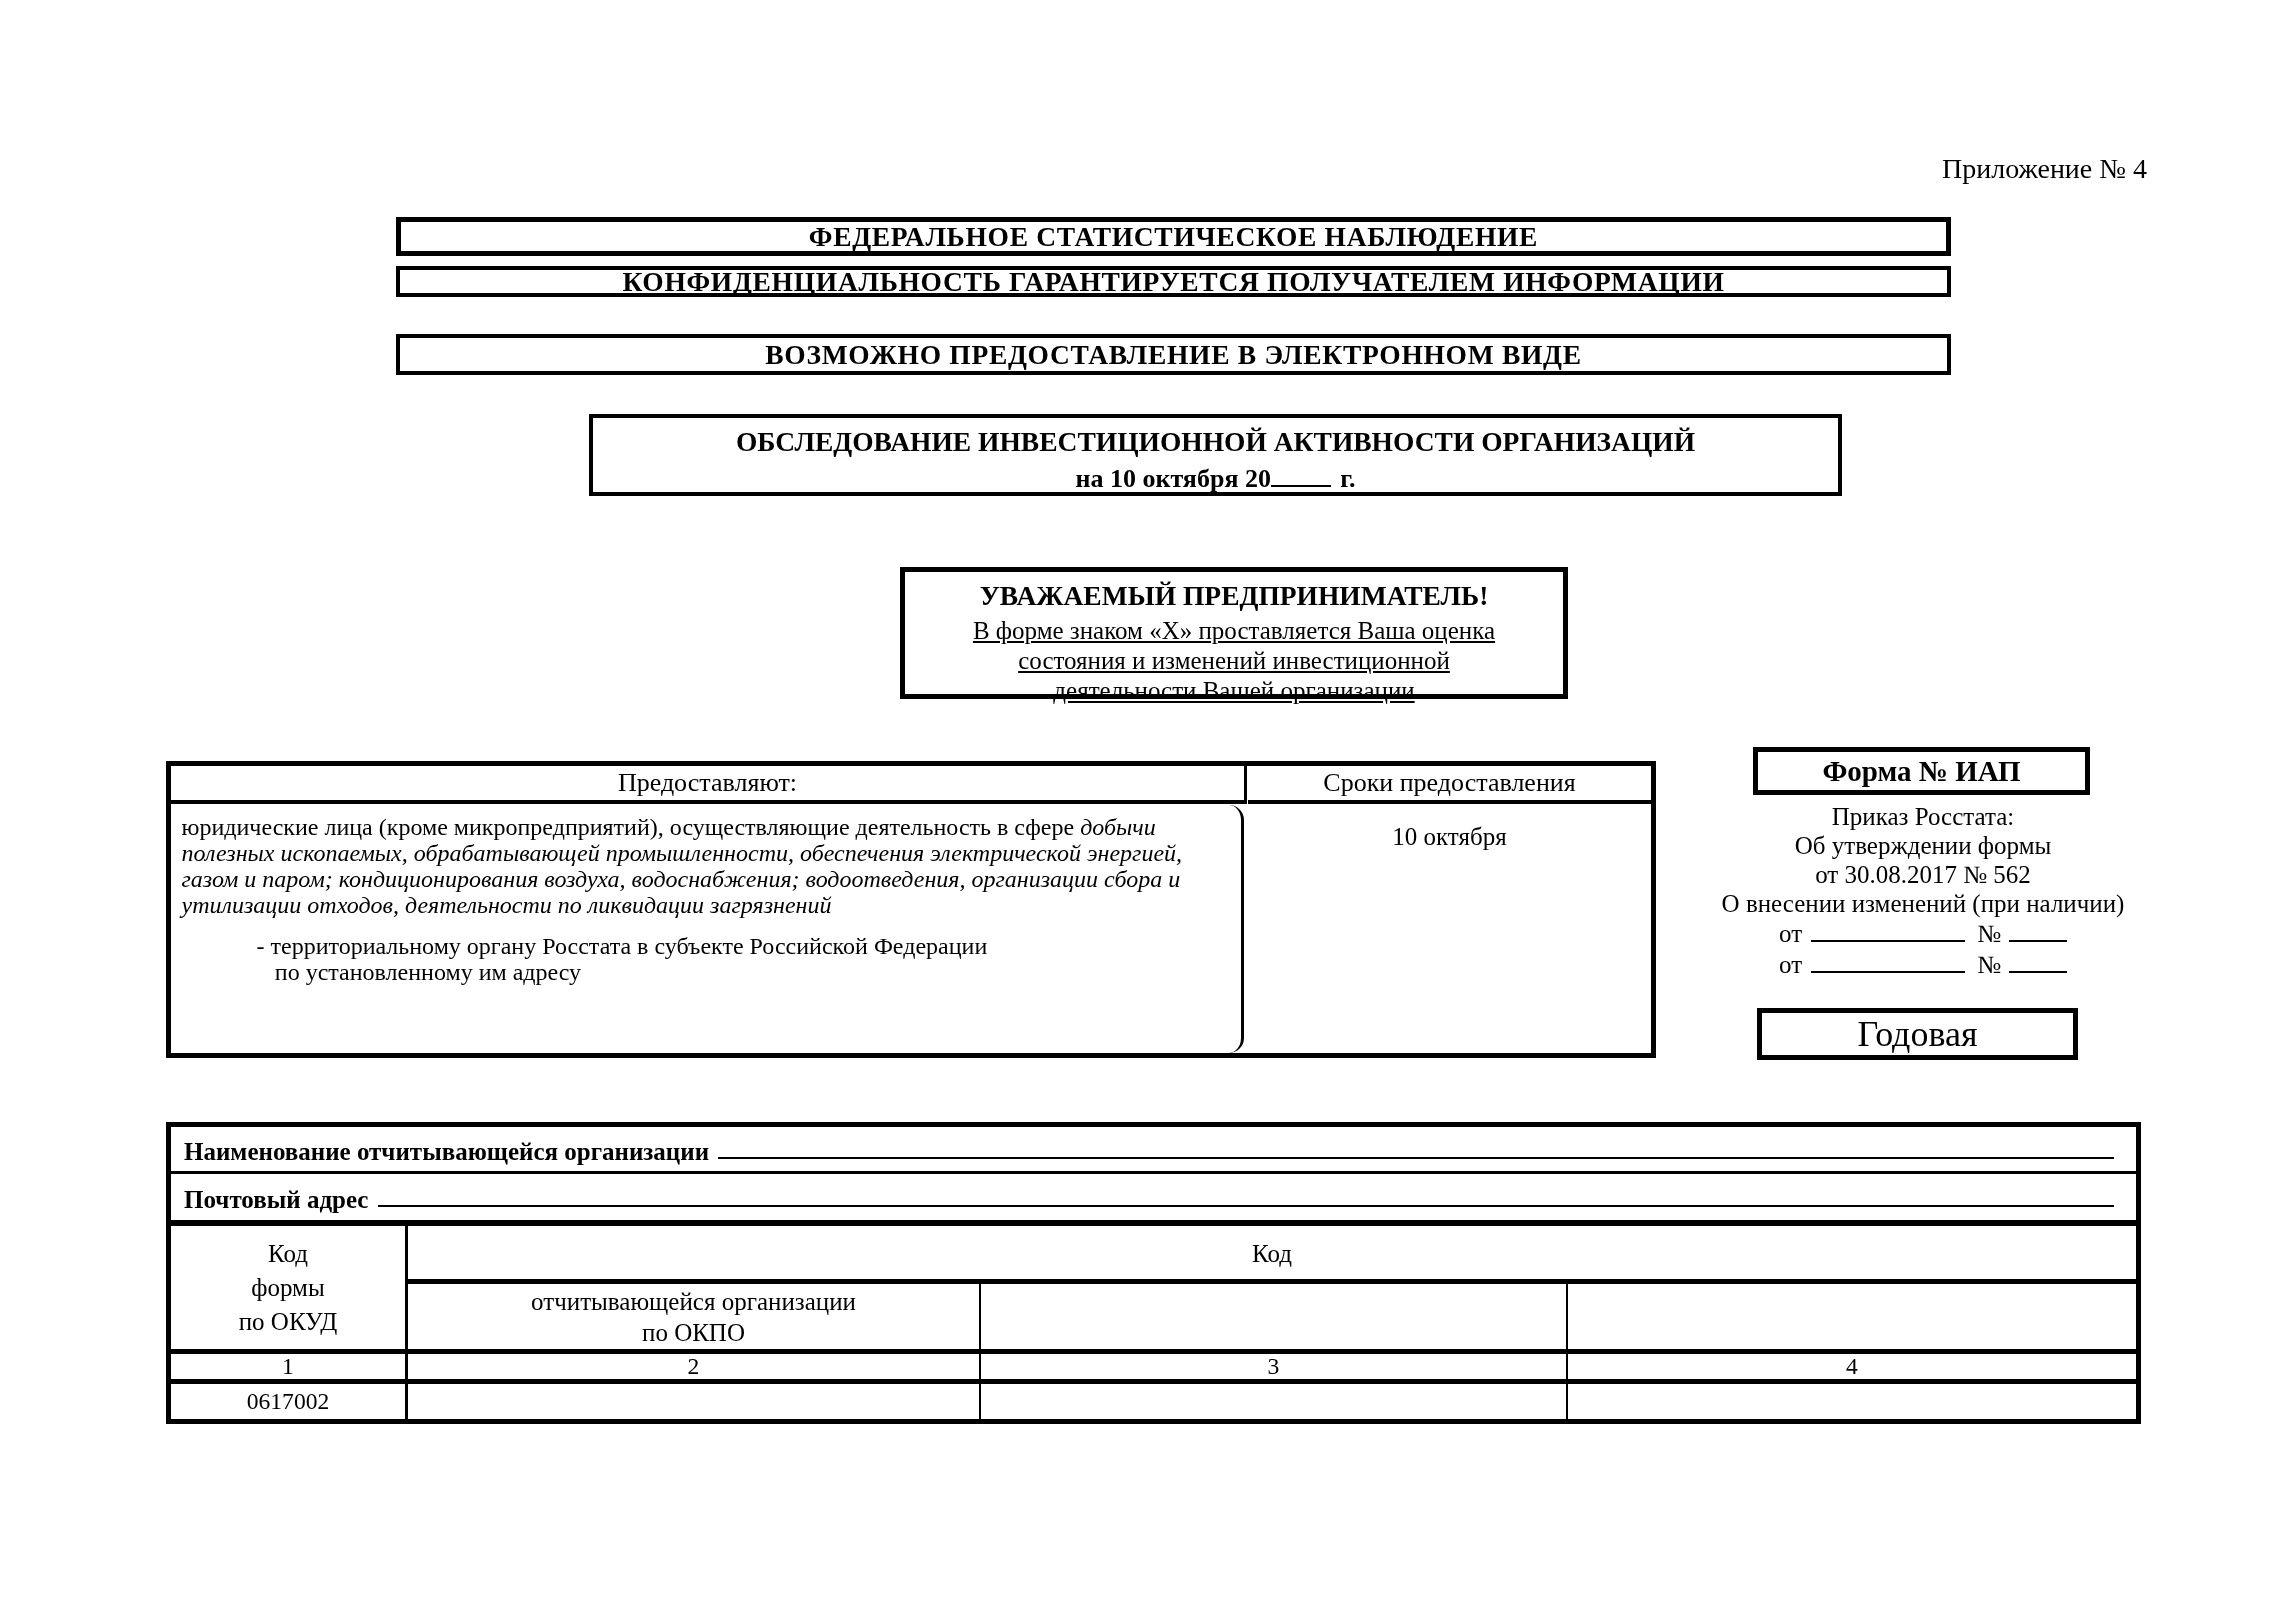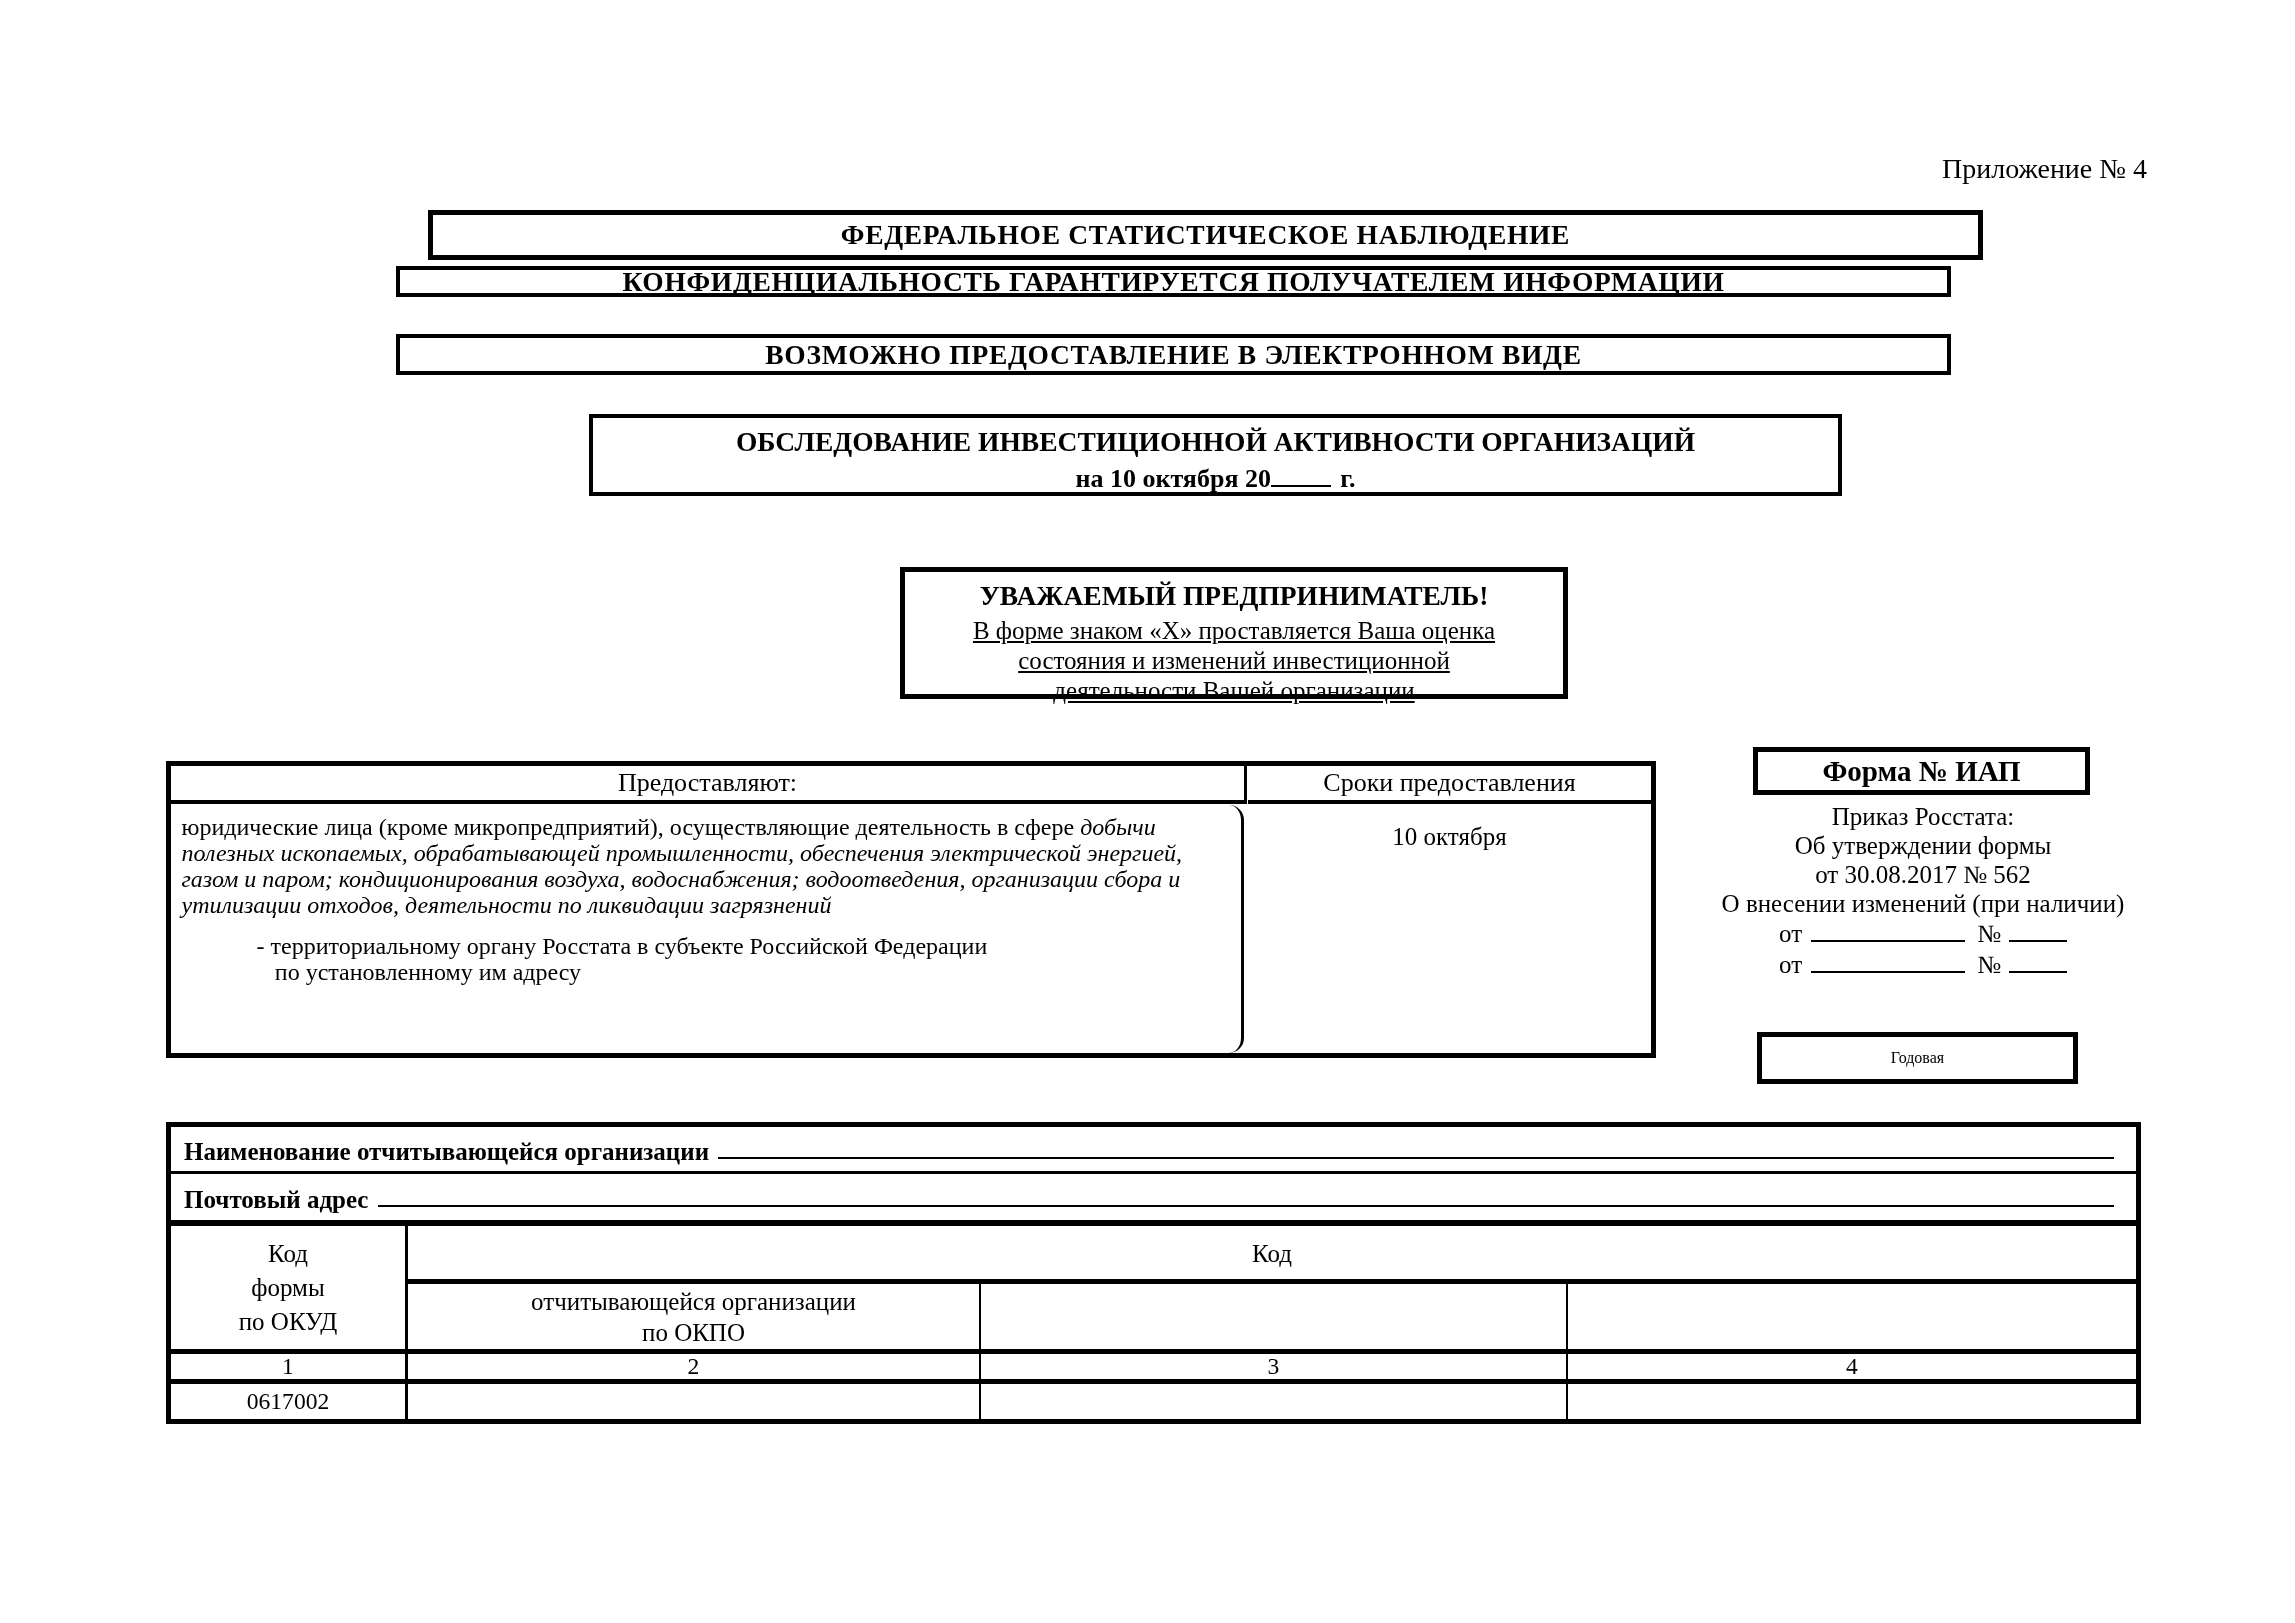--- a/index.html
+++ b/index.html
@@ -12,21 +12,21 @@
     position:absolute;left:1571px;top:137px;width:576px;
     text-align:right;font-size:28px;margin-top:16px;
   }
   
   .banner{
     position:absolute;left:396px;width:1555px;border:5.2px solid #000;
     display:flex;align-items:center;justify-content:center;
     font-weight:bold;font-size:27.5px;letter-spacing:0.7px;text-align:center;
     box-sizing:border-box;
   }
-  .banner1{top:210px;height:50px;margin-left:32px;}
+  .banner1{top:217px;height:39px;}
   .banner2{top:266px;height:31px;border-width:4.6px;}
   .banner3{top:334px;height:41px;border-width:4.6px;}
   
   .title-box{
     position:absolute;left:589px;top:414px;width:1253px;height:82px;
     border:4.6px solid #000;box-sizing:border-box;text-align:center;
     font-weight:bold;padding-top:7.9px;
   }
   .title-box .t1{font-size:27.5px;}
   .title-box .t2{font-size:26px;margin-top:6.5px;}
@@ -76,23 +76,23 @@
   }
   .order-block{
     position:absolute;left:1679px;top:802px;width:488px;
     text-align:center;font-size:25px;line-height:29px;
   }
   .order-subject{}
   .ot-row{margin-top:1.3px;}
   .blank-date{width:154px;margin:0 11.8px 0 9.2px;}
   .blank-no{width:58px;margin-left:7.9px;}
   .period-box{
-    position:absolute;left:1757px;top:1032px;width:321px;height:52px;
-    border:5.2px solid #000;box-sizing:border-box;
-    display:flex;align-items:center;justify-content:center;font-size:16px;
+    position:absolute;left:1757px;top:1008px;width:321px;height:52px;
+    border:5.2px solid #000;box-sizing:border-box;
+    display:flex;align-items:center;justify-content:center;font-size:36px;
   }
   
   .codes{
     position:absolute;left:166px;top:1122px;width:1975px;height:302px;
     border:5.2px solid #000;box-sizing:border-box;
     display:grid;
     grid-template-columns:237px 573px 587px 1fr;
     grid-template-rows:47px 52px 58px 65px 35px 1fr;
     font-size:25px;
   }

